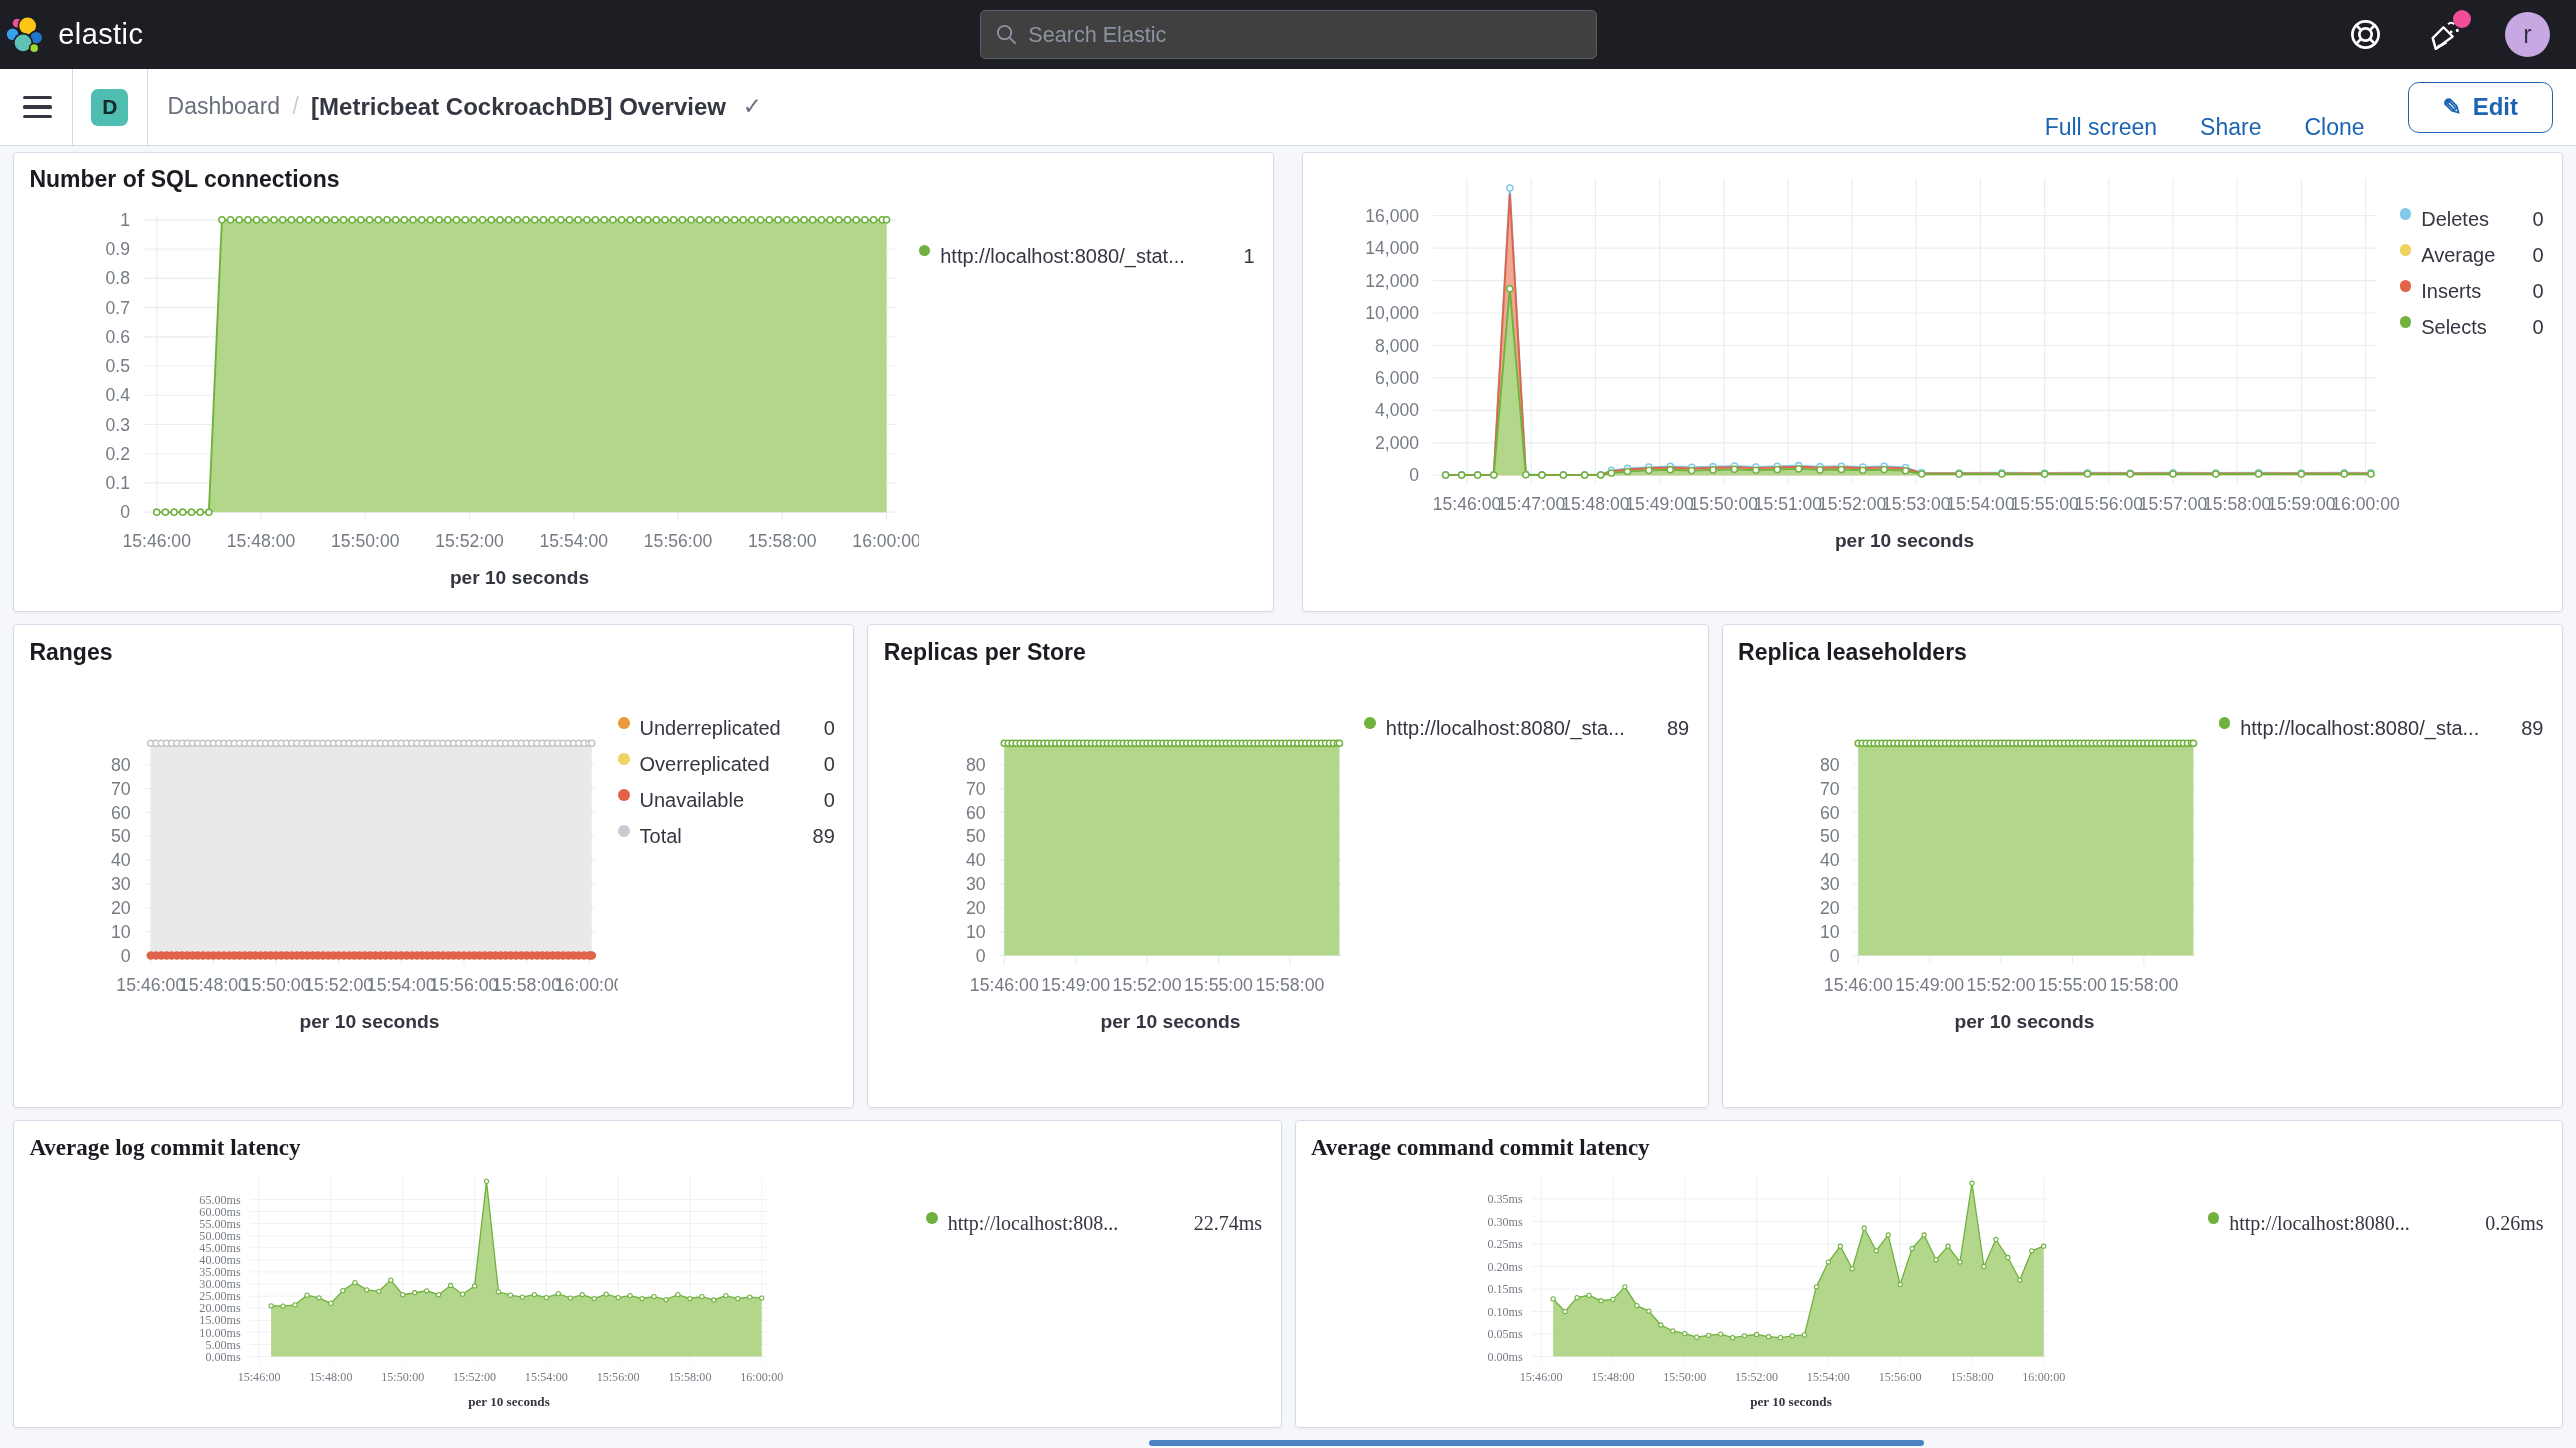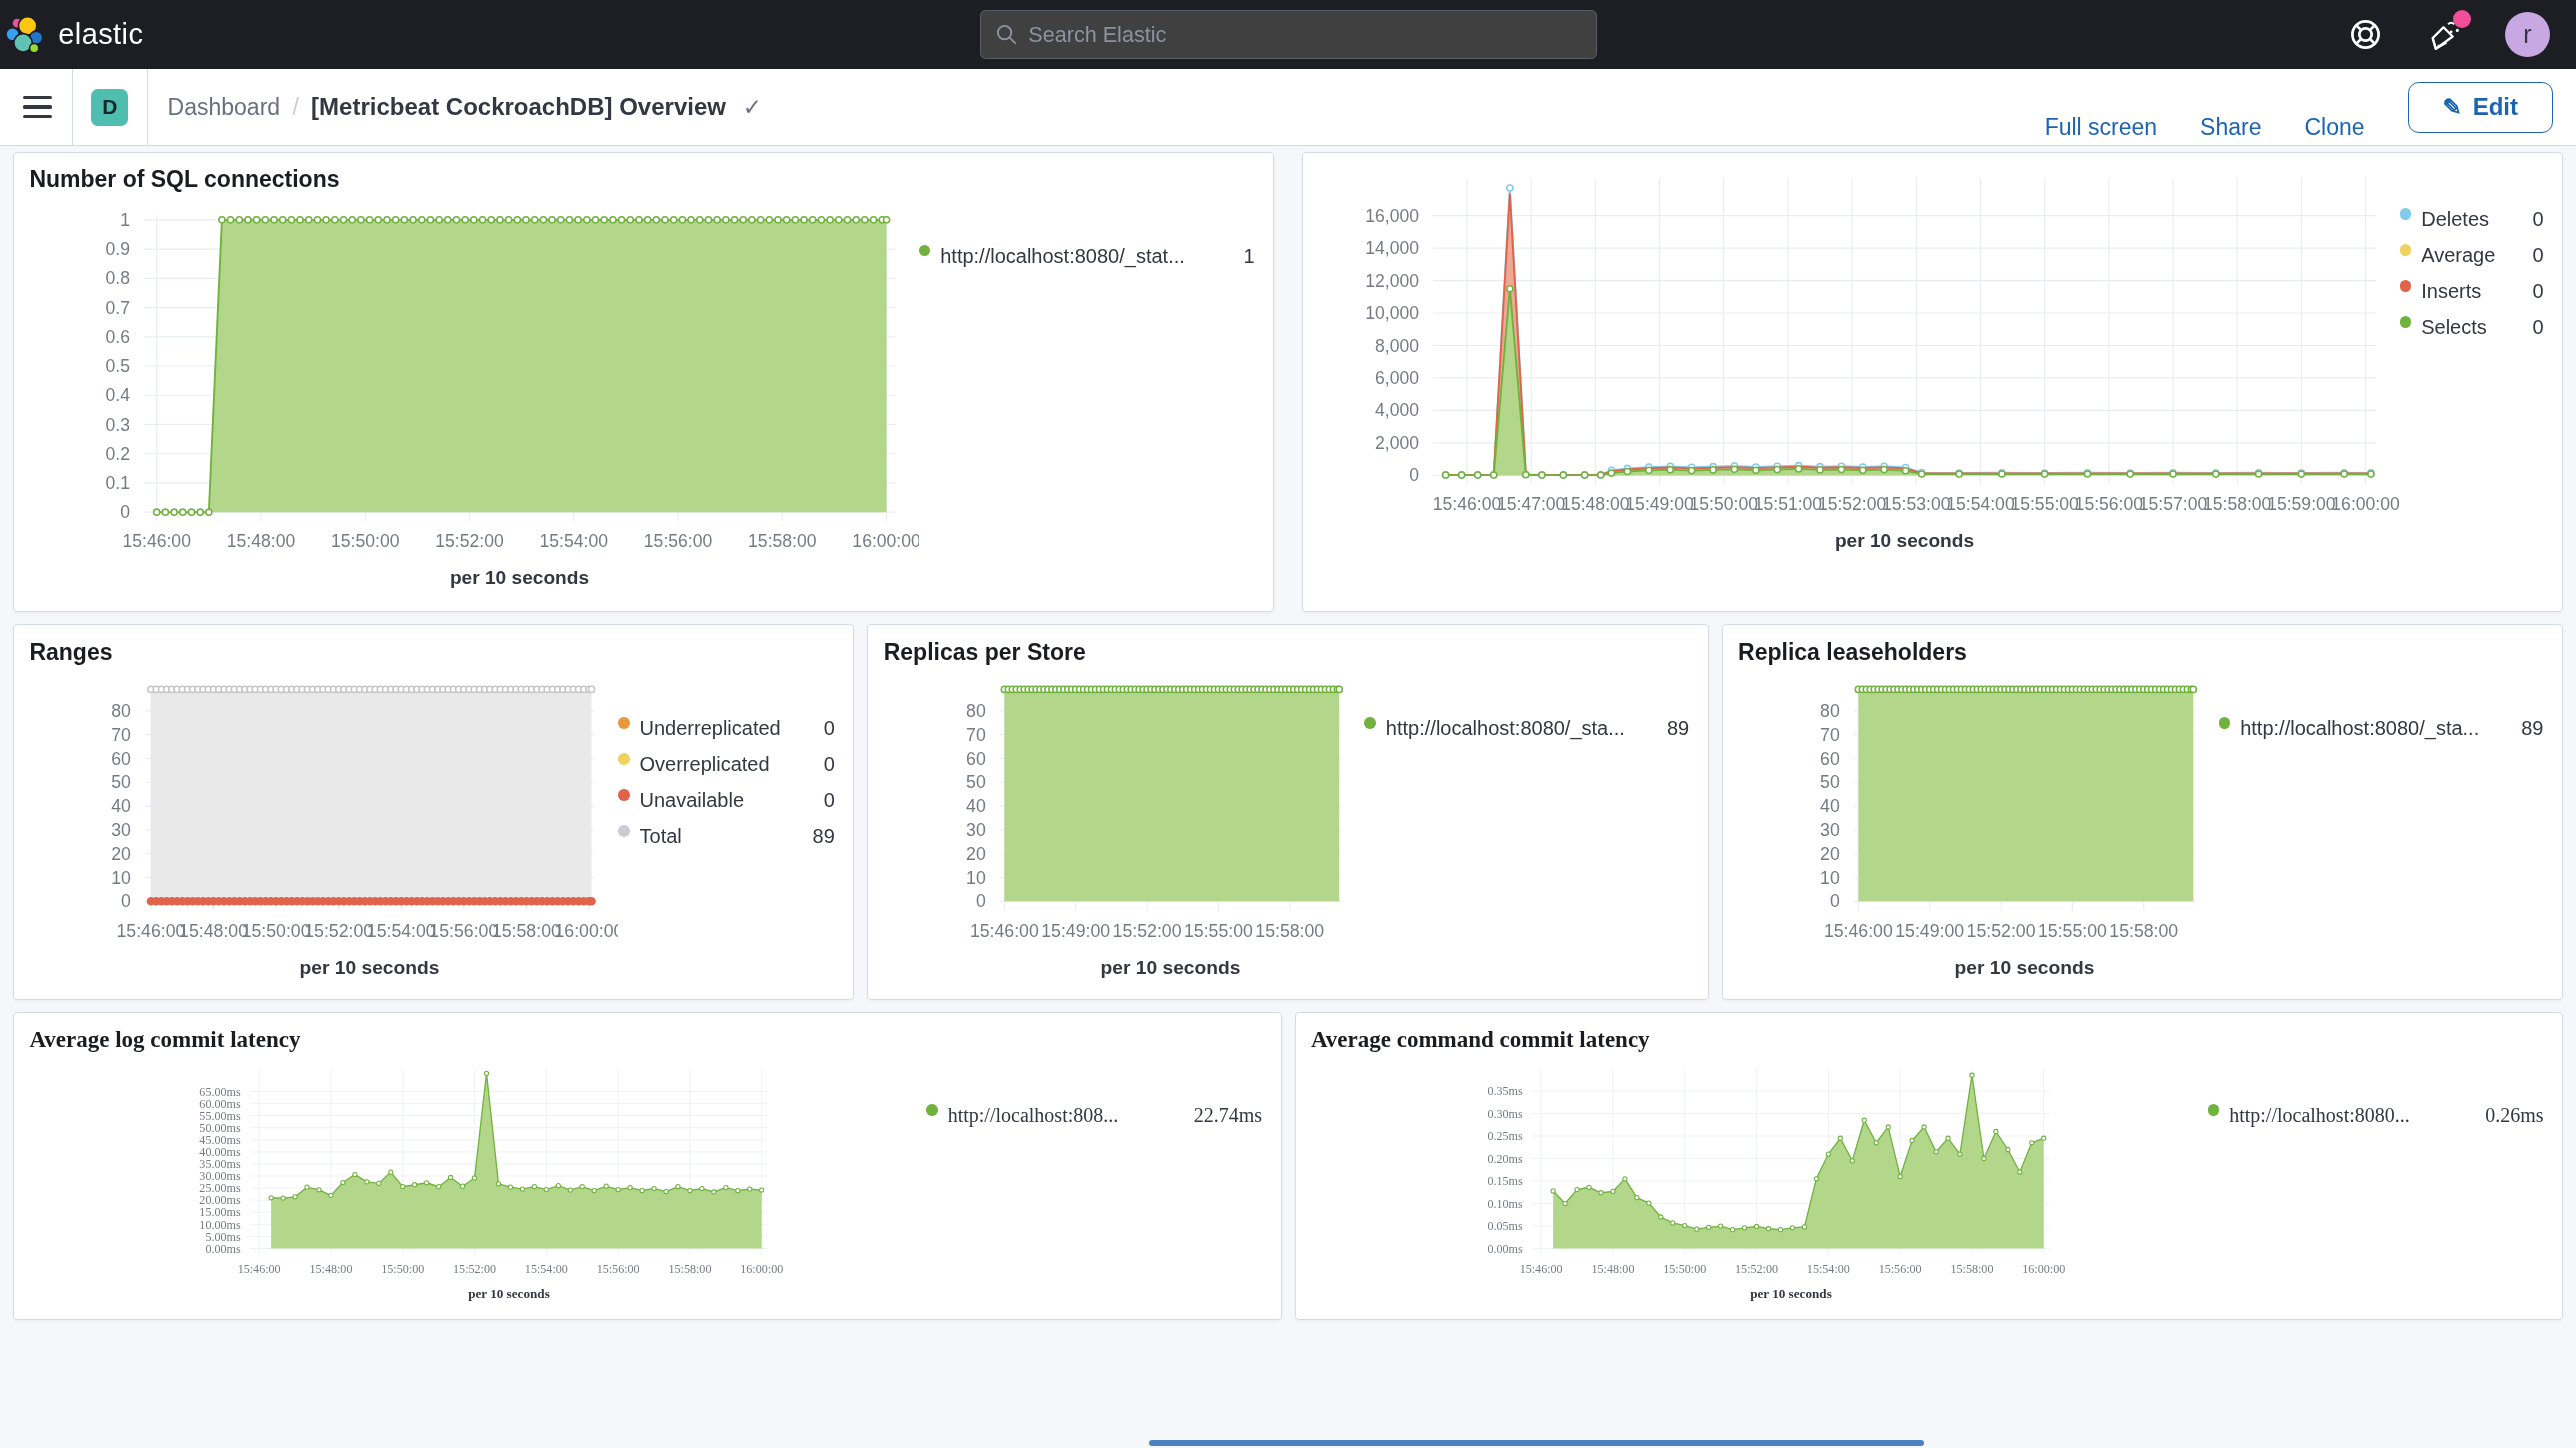--- a/index.html
+++ b/index.html
@@ -29,36 +29,36 @@
   
   .toolbar { position:absolute; top:69px; left:0; width:100%; height:77px; background:#fff;
     border-bottom:0.8px solid #D3DAE6; display:flex; align-items:center; }
   .hamburger { margin-left:23px; width:49px; height:100%; display:flex; flex-direction:column;
     justify-content:center; gap:6.2px; cursor:pointer; align-items:flex-start; }
   .hamburger span { display:block; width:29px; height:3.1px; background:#343741; border-radius:1.5px; }
   .v-div { width:0.8px; height:100%; background:#D3DAE6; }
   .space-badge { width:37px; height:37px; margin:0 18.5px; border-radius:7px; background:#4FBDB0;
     color:#122A28; font-weight:700; font-size:21px; display:flex; align-items:center;
     justify-content:center; cursor:pointer; }
-  .crumbs { display:flex; align-items:center; gap:12.3px; padding-left:20px; font-size:23px; }
+  .crumbs { display:flex; align-items:flex-start; gap:12.3px; padding-left:20px; font-size:23px; }
   .crumb-root { color:#69707D; cursor:pointer; }
   .crumb-sep { color:#C9CDD6; font-size:23px; }
   .crumb-current { color:#343741; font-weight:600; font-size:24px; }
   .crumb-check { color:#69707D; font-size:23px; margin-left:4.6px; cursor:pointer; }
   .toolbar-actions { margin-left:auto; display:flex; align-items:center; gap:43px; padding-right:23px; }
   .tb-link { color:#1C64B2; font-size:23px; font-weight:500; cursor:pointer; text-decoration:none;margin-top:41px; }
   .edit-btn { display:flex; align-items:center; gap:10.8px; border:1.5px solid #1C64B2; color:#1C64B2;
     background:#fff; font-size:24px; font-weight:600; border-radius:10.8px; height:51px;
     padding:0 34px; cursor:pointer; font-family:"Liberation Sans",sans-serif; }
 
   
   .main { position:absolute; top:147px; left:0; width:100%; bottom:0; padding:4.6px 13px 0; }
   .row { display:grid; gap:13px; margin-bottom:12.3px; }
   .row1 { grid-template-columns:1fr 1fr; height:460px;gap:28px; }
-  .row2 { grid-template-columns:1fr 1fr 1fr; height:376px; }
+  .row2 { grid-template-columns:1fr 1fr 1fr; height:484px; }
   .row3 { grid-template-columns:1fr 1fr; height:308px;font-family:Liberation Serif, serif; }
   .panel { background:#fff; border:0.8px solid #D3DAE6; border-radius:4.6px;
     box-shadow:0 1.5px 3.1px rgba(0,0,0,.04); padding:10.8px 15.4px 4.6px; overflow:hidden; }
   .panel-title { font-size:23px; font-weight:700; color:#1A1C21; margin:3.1px 0 6.2px; }
   .panel-body { display:flex; height:calc(100% - 40px); }
   .chart { flex:1 1 auto; height:100%; display:block; min-width:0; }
   .legend { flex:0 0 auto; padding-top:45px; padding-right:3.1px; }
   .leg-item { display:flex; align-items:flex-start; gap:10px; margin-bottom:13px;
     font-size:20px; color:#343741; cursor:pointer; }
   .leg-dot { width:11.6px; height:11.6px; border-radius:50%; flex:0 0 auto; }

